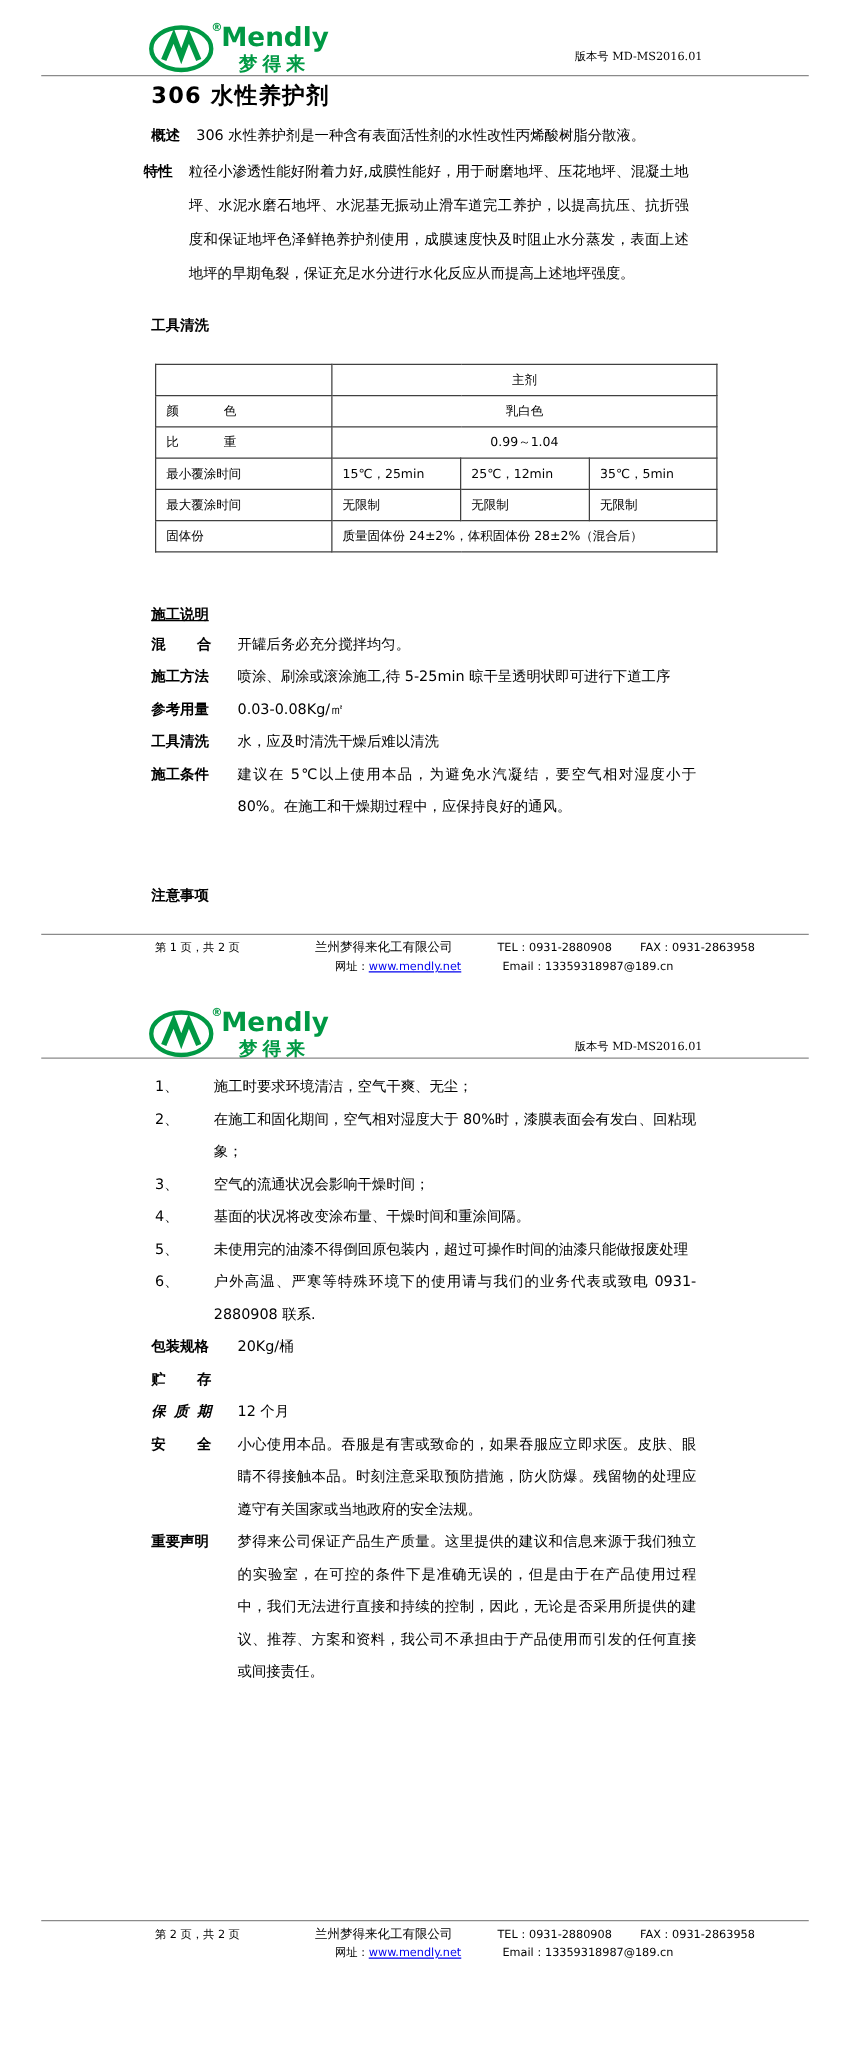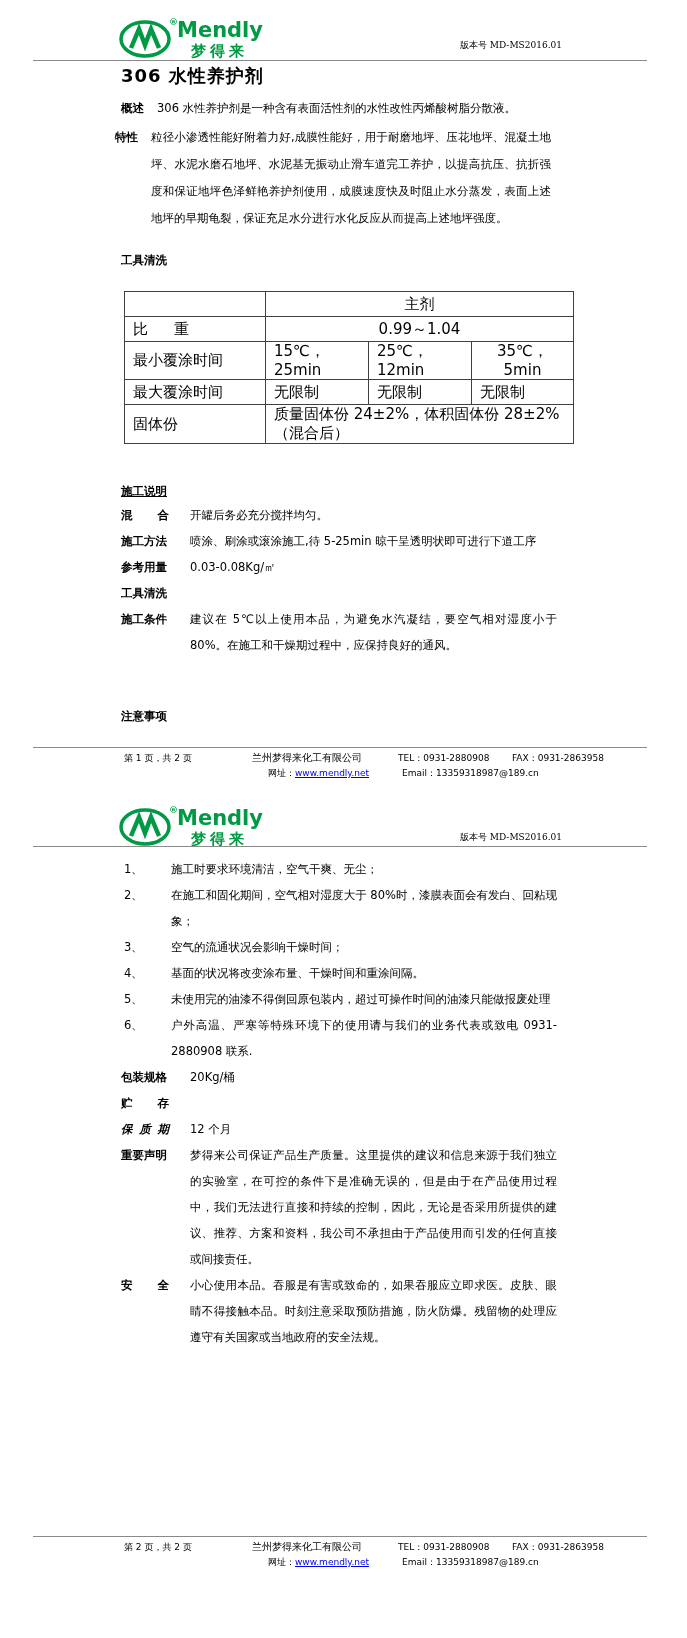--- a/index.html
+++ b/index.html
@@ -9,21 +9,21 @@
   .rule{position:absolute;left:33px;width:614px;height:1px;background:#8a8a8a;}
   .version{position:absolute;right:125px;font-size:9px;font-family:"DejaVu Serif","Liberation Serif",serif;text-align:right;}
   .title{font-size:18px;font-weight:bold;letter-spacing:1px;}
   .h{font-size:11.5px;font-weight:bold;}
   .body-row{display:flex;align-items:flex-start;font-size:11.5px;}
   .lbl{font-weight:bold;flex:0 0 auto;}
   .jl{display:inline-block;text-align:justify;text-align-last:justify;}
   .txt{flex:1 1 auto;text-align:justify;}
   .lh27{line-height:27px;}
   .lh26{line-height:26px;}
-  table.spec{border-collapse:collapse;font-size:15px;}
+  table.spec{border-collapse:collapse;font-size:10px;}
   table.spec td{border:1px solid #404040;height:24px;padding:0 8px;vertical-align:middle;}
   td.c{text-align:center;}
   .footer-text{position:absolute;font-size:9px;white-space:nowrap;}
   .link{color:#0000ee;text-decoration:underline;cursor:pointer;}
   .logo{position:absolute;}
   .note-num{flex:0 0 47px;}
   .spec-lbl{font-weight:bold;flex:0 0 48px;margin-right:21px;}
 </style>
 </head>
 <body>
@@ -57,28 +57,32 @@
 
   <div class="abs h" style="left:121px;top:253px;">工具清洗</div>
 
   <table class="spec abs" style="left:124px;top:291px;">
     <tbody>
         <tr>
       <td style="width:124px;"></td>
       <td class="c" colspan="3" style="width:265px;">主剂</td>
     </tr>
     <tr>
+      <td><span class="jl" style="width:56px;">颜色</span></td>
+      <td class="c" colspan="3">乳白色</td>
+    </tr>
+    <tr>
       <td><span class="jl" style="width:56px;">比重</span></td>
       <td class="c" colspan="3">0.99～1.04</td>
     </tr>
     <tr>
       <td>最小覆涂时间</td>
       <td style="width:86px;">15℃，25min</td>
       <td style="width:86px;">25℃，12min</td>
-      <td style="width:85px;text-align:center;">35℃，5min</td>
+      <td style="width:85px;">35℃，5min</td>
     </tr>
     <tr>
       <td>最大覆涂时间</td>
       <td>无限制</td>
       <td>无限制</td>
       <td>无限制</td>
     </tr>
     <tr>
       <td>固体份</td>
       <td colspan="3">质量固体份 24±2%，体积固体份 28±2%（混合后）</td>
@@ -95,20 +99,21 @@
     <div class="body-row lh26">
       <span class="spec-lbl">施工方法</span>
       <span class="txt">喷涂、刷涂或滚涂施工,待 5-25min 晾干呈透明状即可进行下道工序</span>
     </div>
     <div class="body-row lh26">
       <span class="spec-lbl">参考用量</span>
       <span class="txt">0.03-0.08Kg/㎡</span>
     </div>
     <div class="body-row lh26">
       <span class="spec-lbl">工具清洗</span>
+      <span class="txt">水，应及时清洗干燥后难以清洗</span>
     </div>
     <div class="body-row lh26">
       <span class="spec-lbl">施工条件</span>
       <span class="txt">建议在 5℃以上使用本品，为避免水汽凝结，要空气相对湿度小于 80%。在施工和干燥期过程中，应保持良好的通风。</span>
     </div>
   </div>
 
   <div class="abs h" style="left:121px;top:709px;">注意事项</div>
 
   <div class="rule" style="top:747px;"></div>
@@ -168,26 +173,26 @@
       <span class="txt">20Kg/桶</span>
     </div>
     <div class="body-row lh26">
       <span class="spec-lbl" style="margin-left:-3px;"><span class="jl" style="width:48px;">贮存</span></span>
     </div>
     <div class="body-row lh26">
       <span class="spec-lbl" style="margin-left:-3px;"><span class="jl" style="width:48px;font-style:italic;">保质期</span></span>
       <span class="txt">12 个月</span>
     </div>
     <div class="body-row lh26">
+      <span class="spec-lbl" style="margin-left:-3px;"><span class="jl" style="width:48px;">安全</span></span>
+      <span class="txt">小心使用本品。吞服是有害或致命的，如果吞服应立即求医。皮肤、眼睛不得接触本品。时刻注意采取预防措施，防火防爆。残留物的处理应遵守有关国家或当地政府的安全法规。</span>
+    </div>
+    <div class="body-row lh26">
       <span class="spec-lbl" style="margin-left:-3px;">重要声明</span>
       <span class="txt">梦得来公司保证产品生产质量。这里提供的建议和信息来源于我们独立的实验室，在可控的条件下是准确无误的，但是由于在产品使用过程中，我们无法进行直接和持续的控制，因此，无论是否采用所提供的建议、推荐、方案和资料，我公司不承担由于产品使用而引发的任何直接或间接责任。</span>
-    </div>
-    <div class="body-row lh26">
-      <span class="spec-lbl" style="margin-left:-3px;"><span class="jl" style="width:48px;">安全</span></span>
-      <span class="txt">小心使用本品。吞服是有害或致命的，如果吞服应立即求医。皮肤、眼睛不得接触本品。时刻注意采取预防措施，防火防爆。残留物的处理应遵守有关国家或当地政府的安全法规。</span>
     </div>
   </div>
 
   <div class="rule" style="top:1536px;"></div>
   <div class="footer-text" style="left:124px;top:1541px;">第 2 页，共 2 页</div>
   <div class="footer-text" style="left:252px;top:1540px;font-size:10px;">兰州梦得来化工有限公司</div>
   <div class="footer-text" style="left:398px;top:1541px;">TEL：0931-2880908</div>
   <div class="footer-text" style="left:512px;top:1541px;">FAX：0931-2863958</div>
   <div class="footer-text" style="left:268px;top:1556px;">
     <span>网址：</span><a class="link">www.mendly.net</a>

